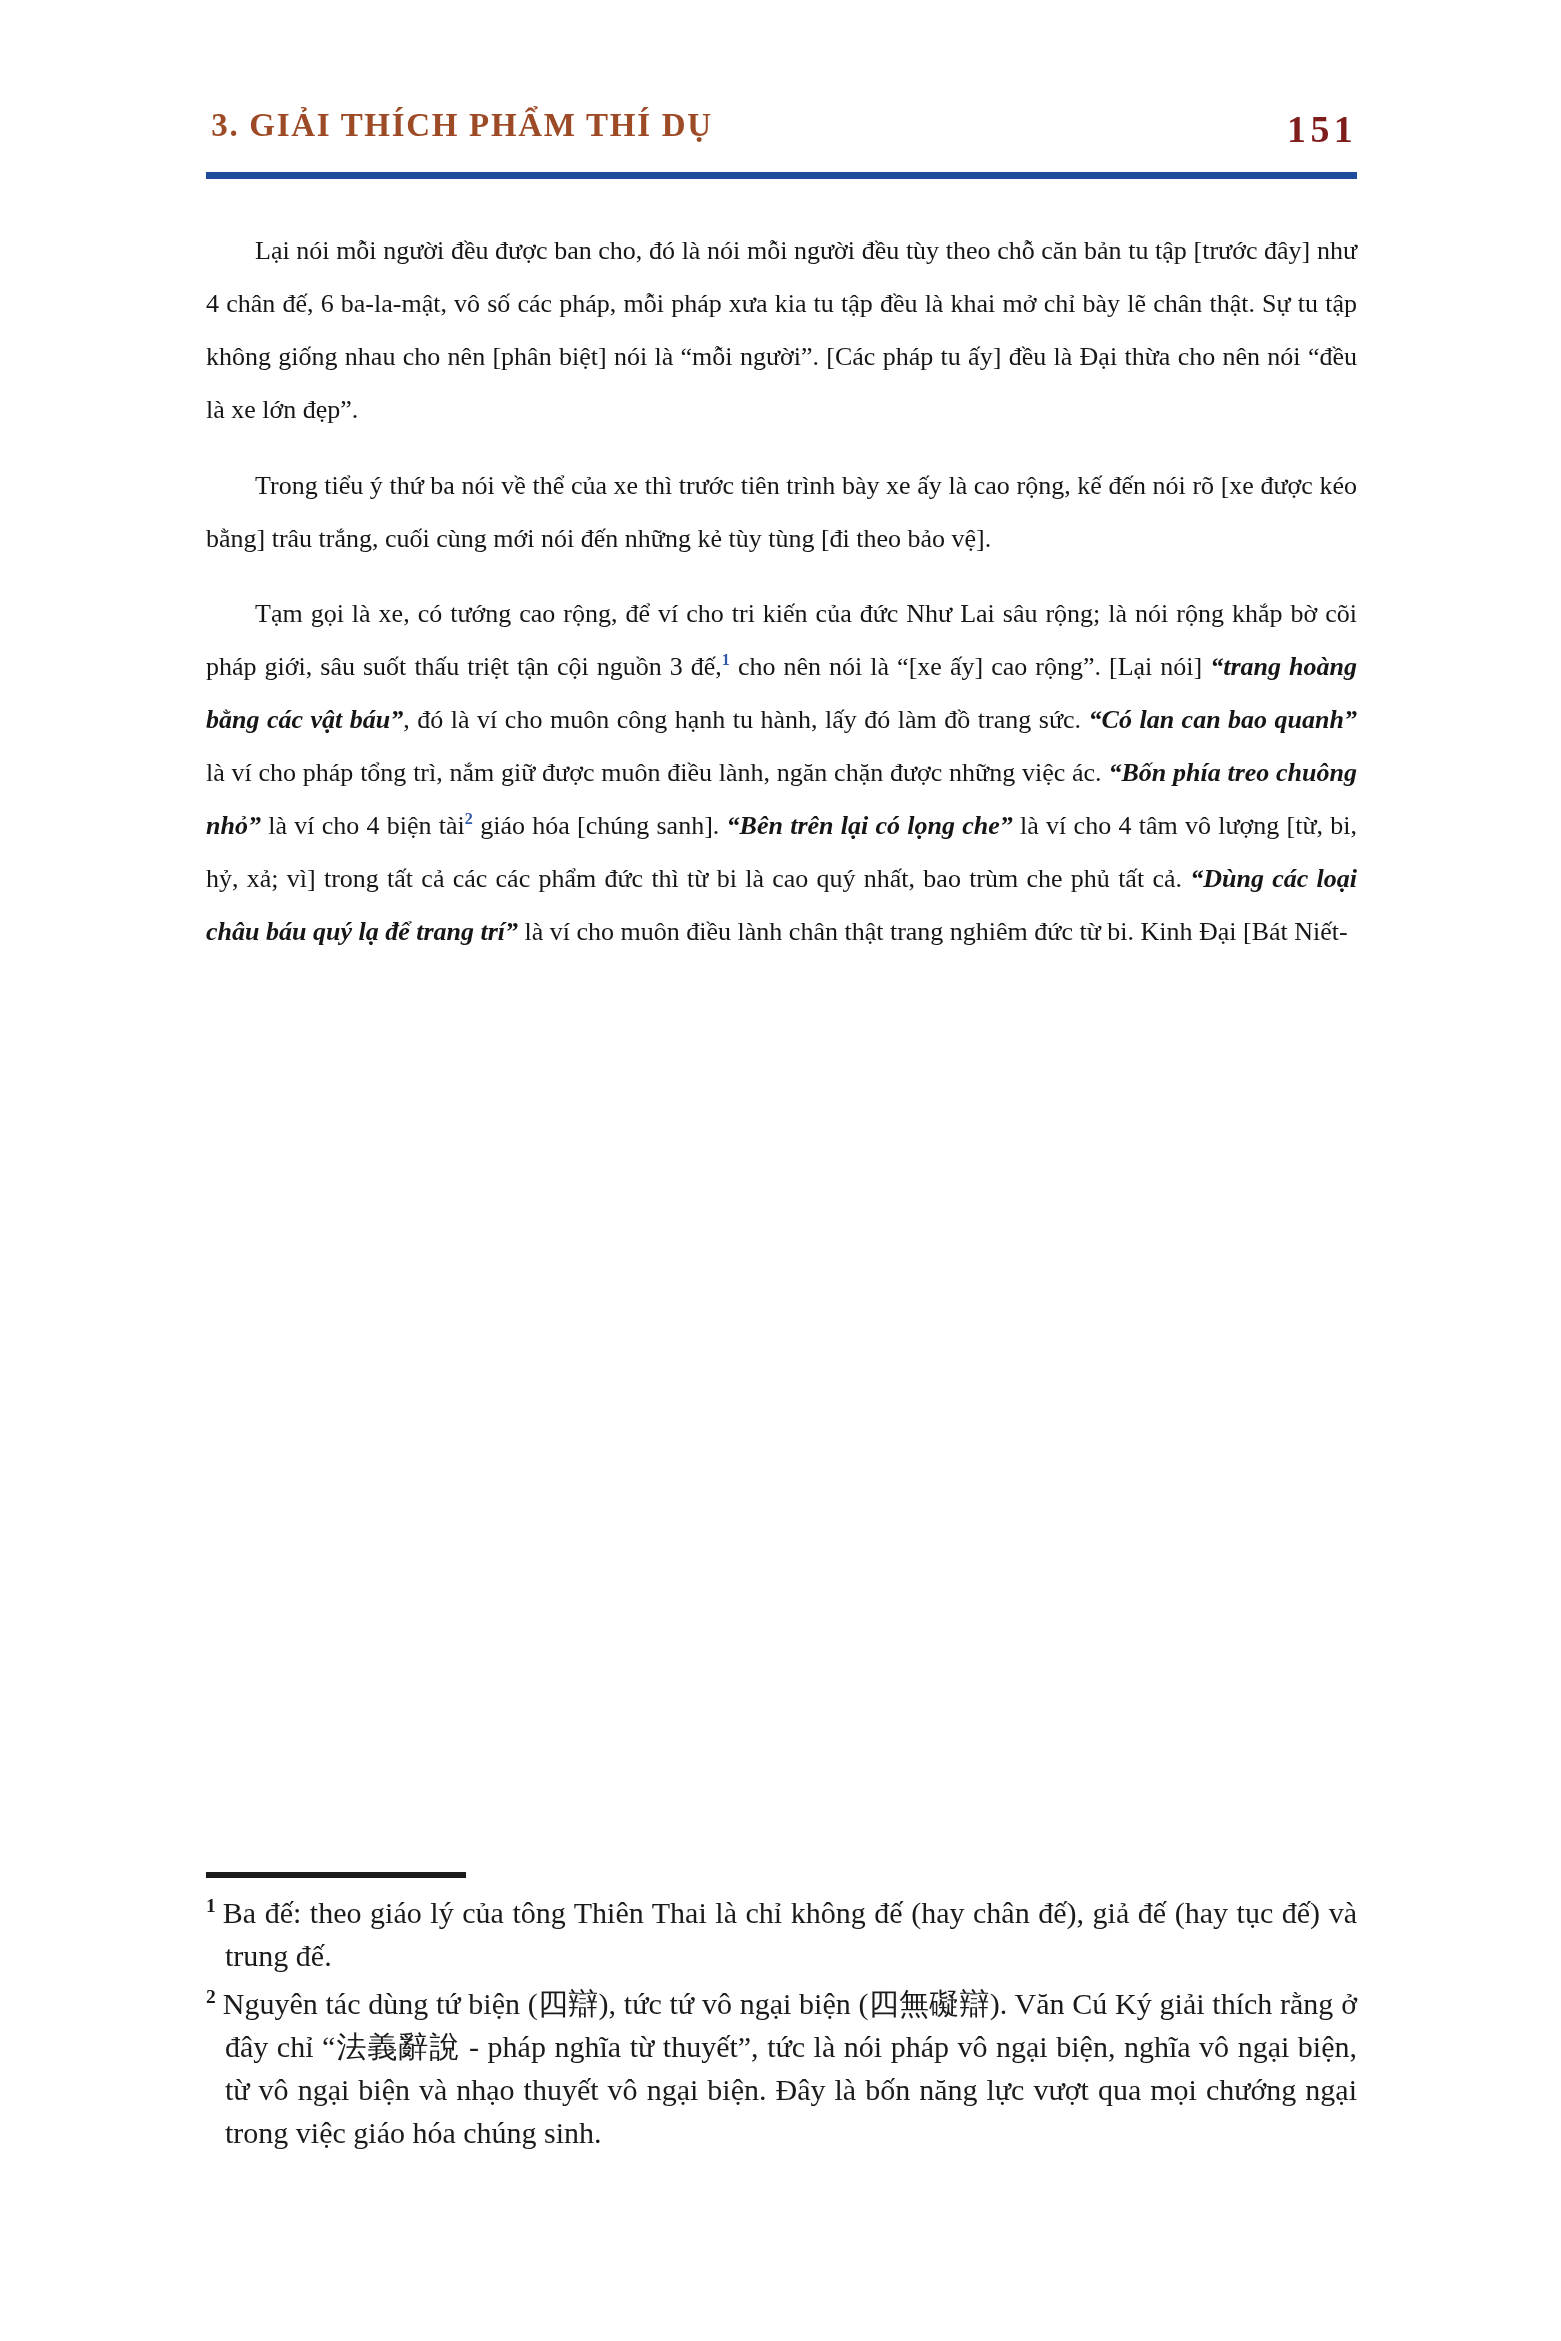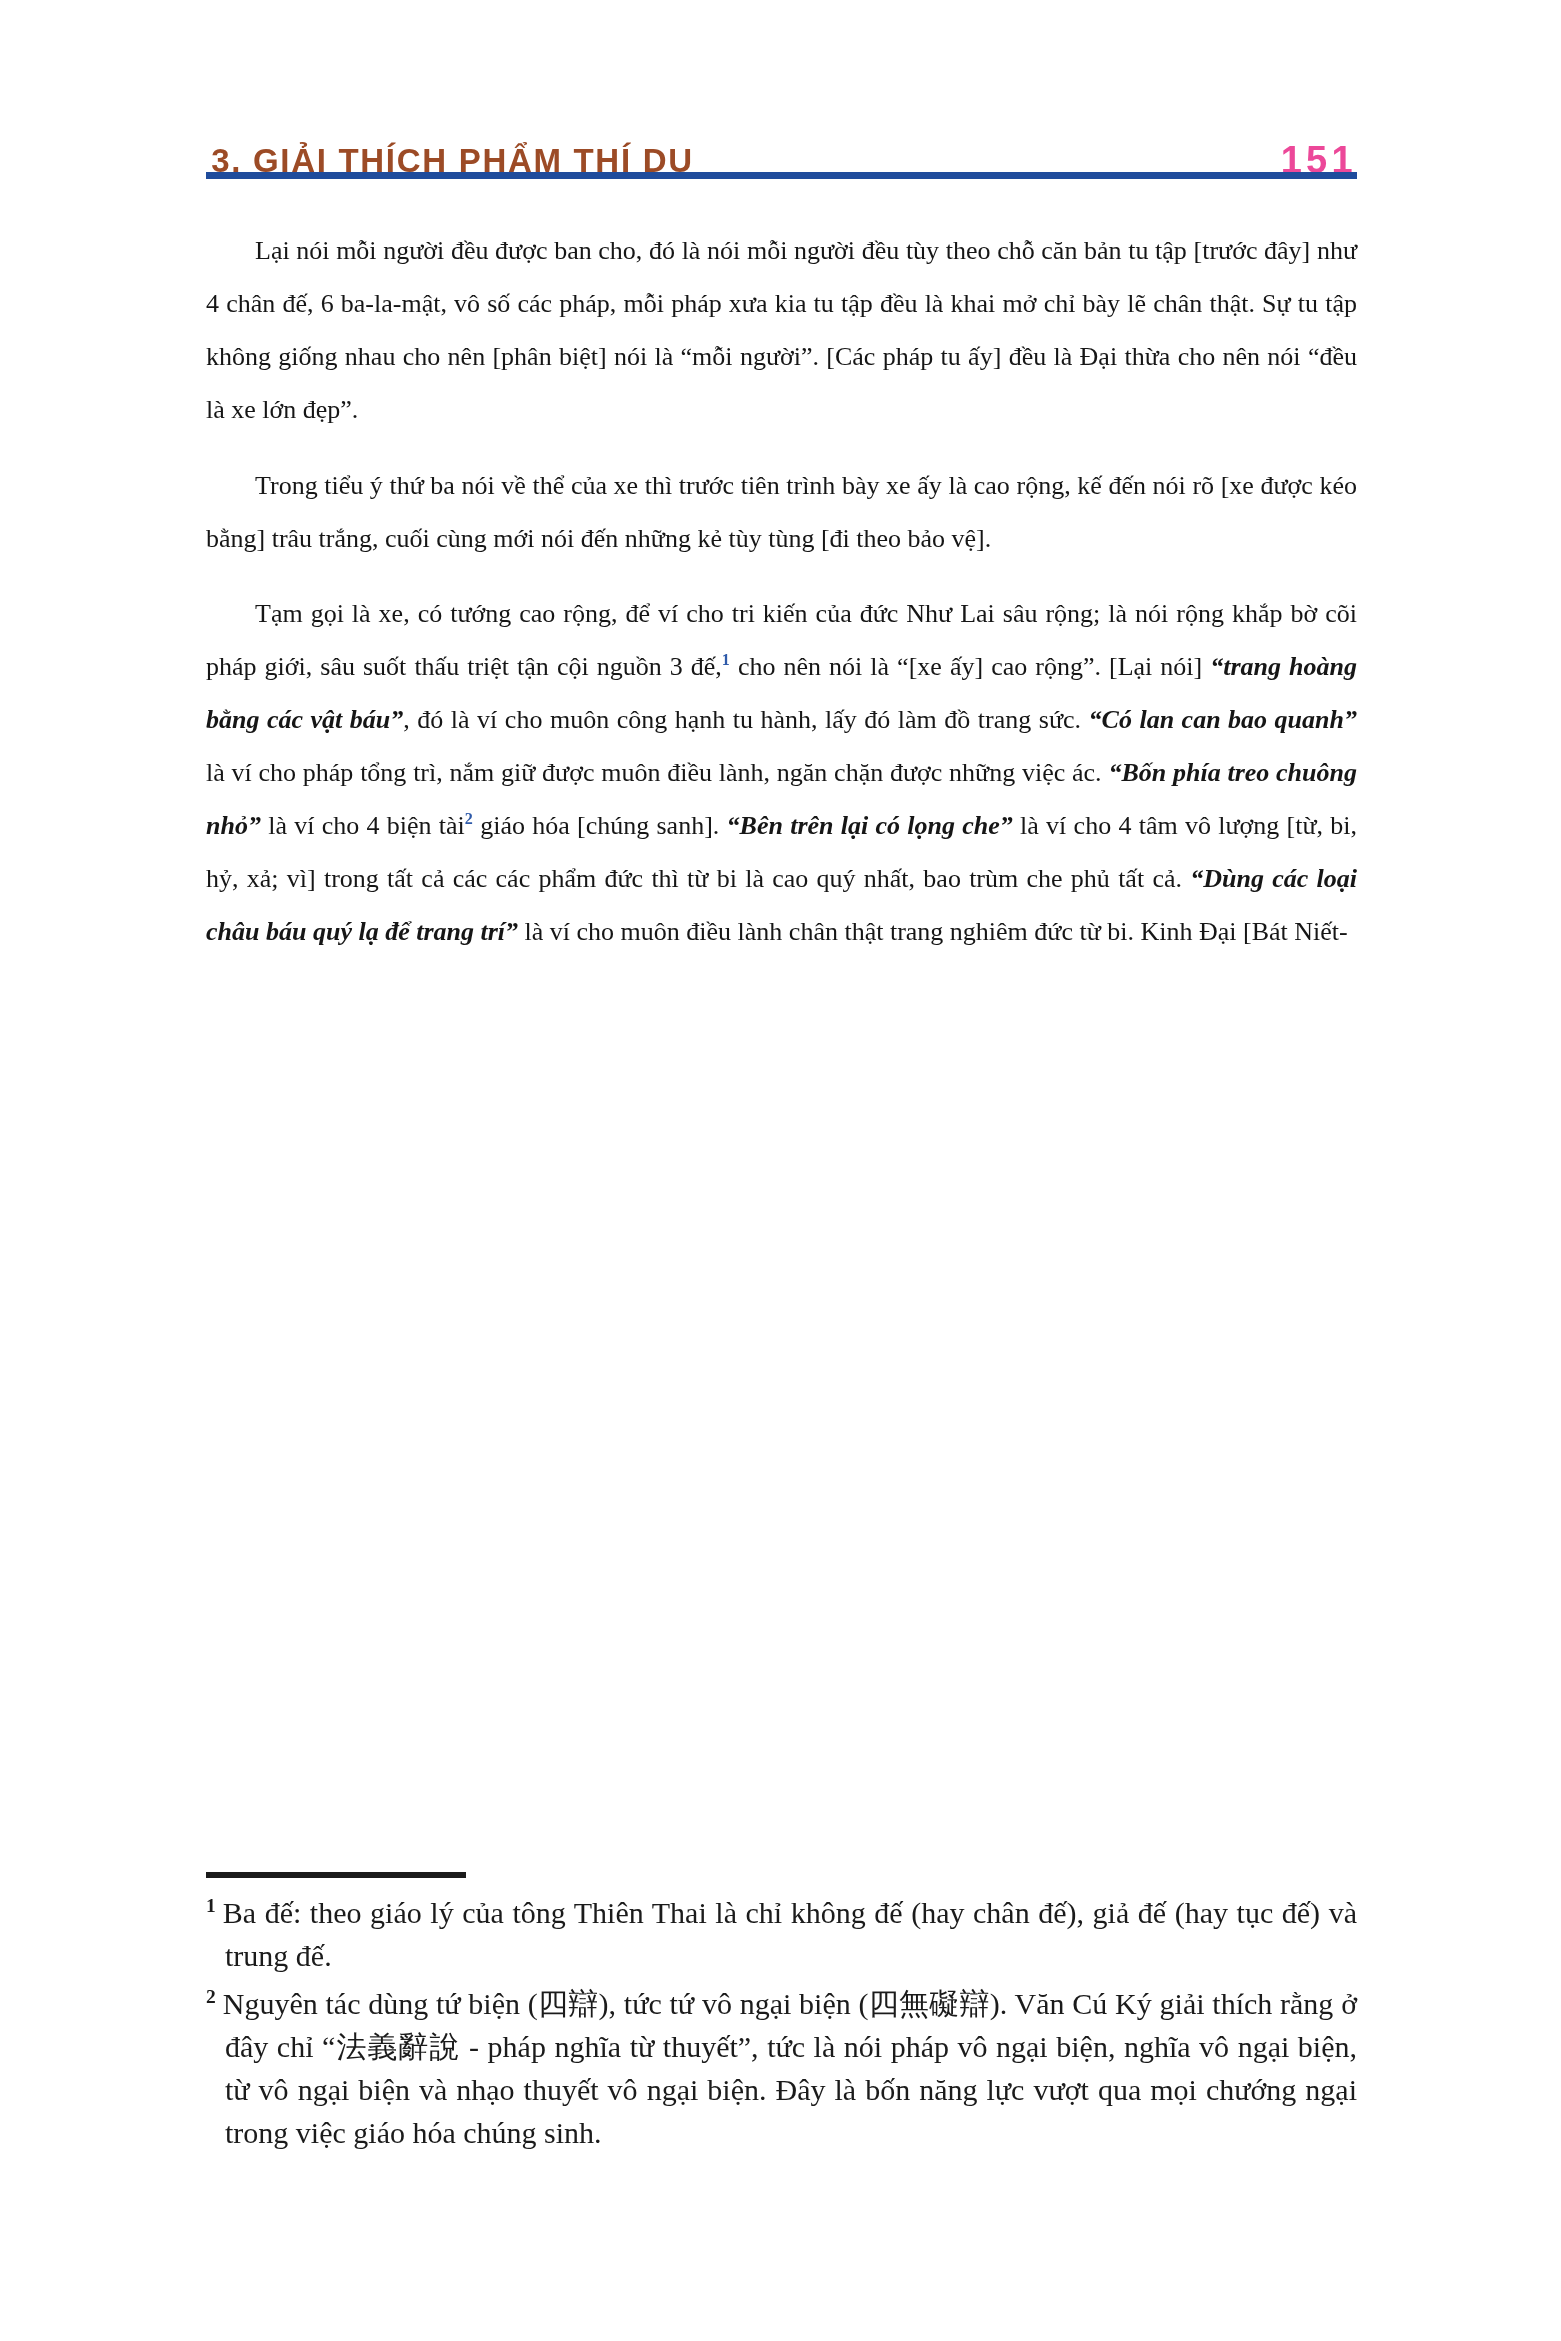--- a/index.html
+++ b/index.html
@@ -11,33 +11,33 @@
   html,body{margin:0;padding:0;background:#ffffff;}
   .page{
     position:relative;
     width:1561px;height:2342px;
     background:#ffffff;
     overflow:hidden;
     color:var(--ink);
   }
   
   .runhead{
-    position:absolute;left:206px;right:204px;top:139px;
-    display:flex;justify-content:space-between;align-items:center;
-    font-family:Liberation Sans, sans-serif;
+    position:absolute;left:206px;right:204px;top:107px;
+    display:flex;justify-content:space-between;align-items:flex-start;
+    font-family:Liberation Serif, serif;
   }
   .chapter-title{
     margin-left:5.2px;
     font-size:33px;font-weight:bold;letter-spacing:1.7px;
     color:var(--brown);
     white-space:nowrap;
   }
   .page-number{
     font-size:38px;font-weight:bold;letter-spacing:4.3px;
-    color:#ec4899;
+    color:#7f1d1d;
   }
   .header-rule{
     position:absolute;left:206px;right:204px;top:172px;height:7px;
     background:var(--rule-blue);
   }
   
   .body-text{
     position:absolute;left:206px;right:204px;top:224px;
     font-family:"Liberation Serif",serif;
     font-size:26px;line-height:53px;

